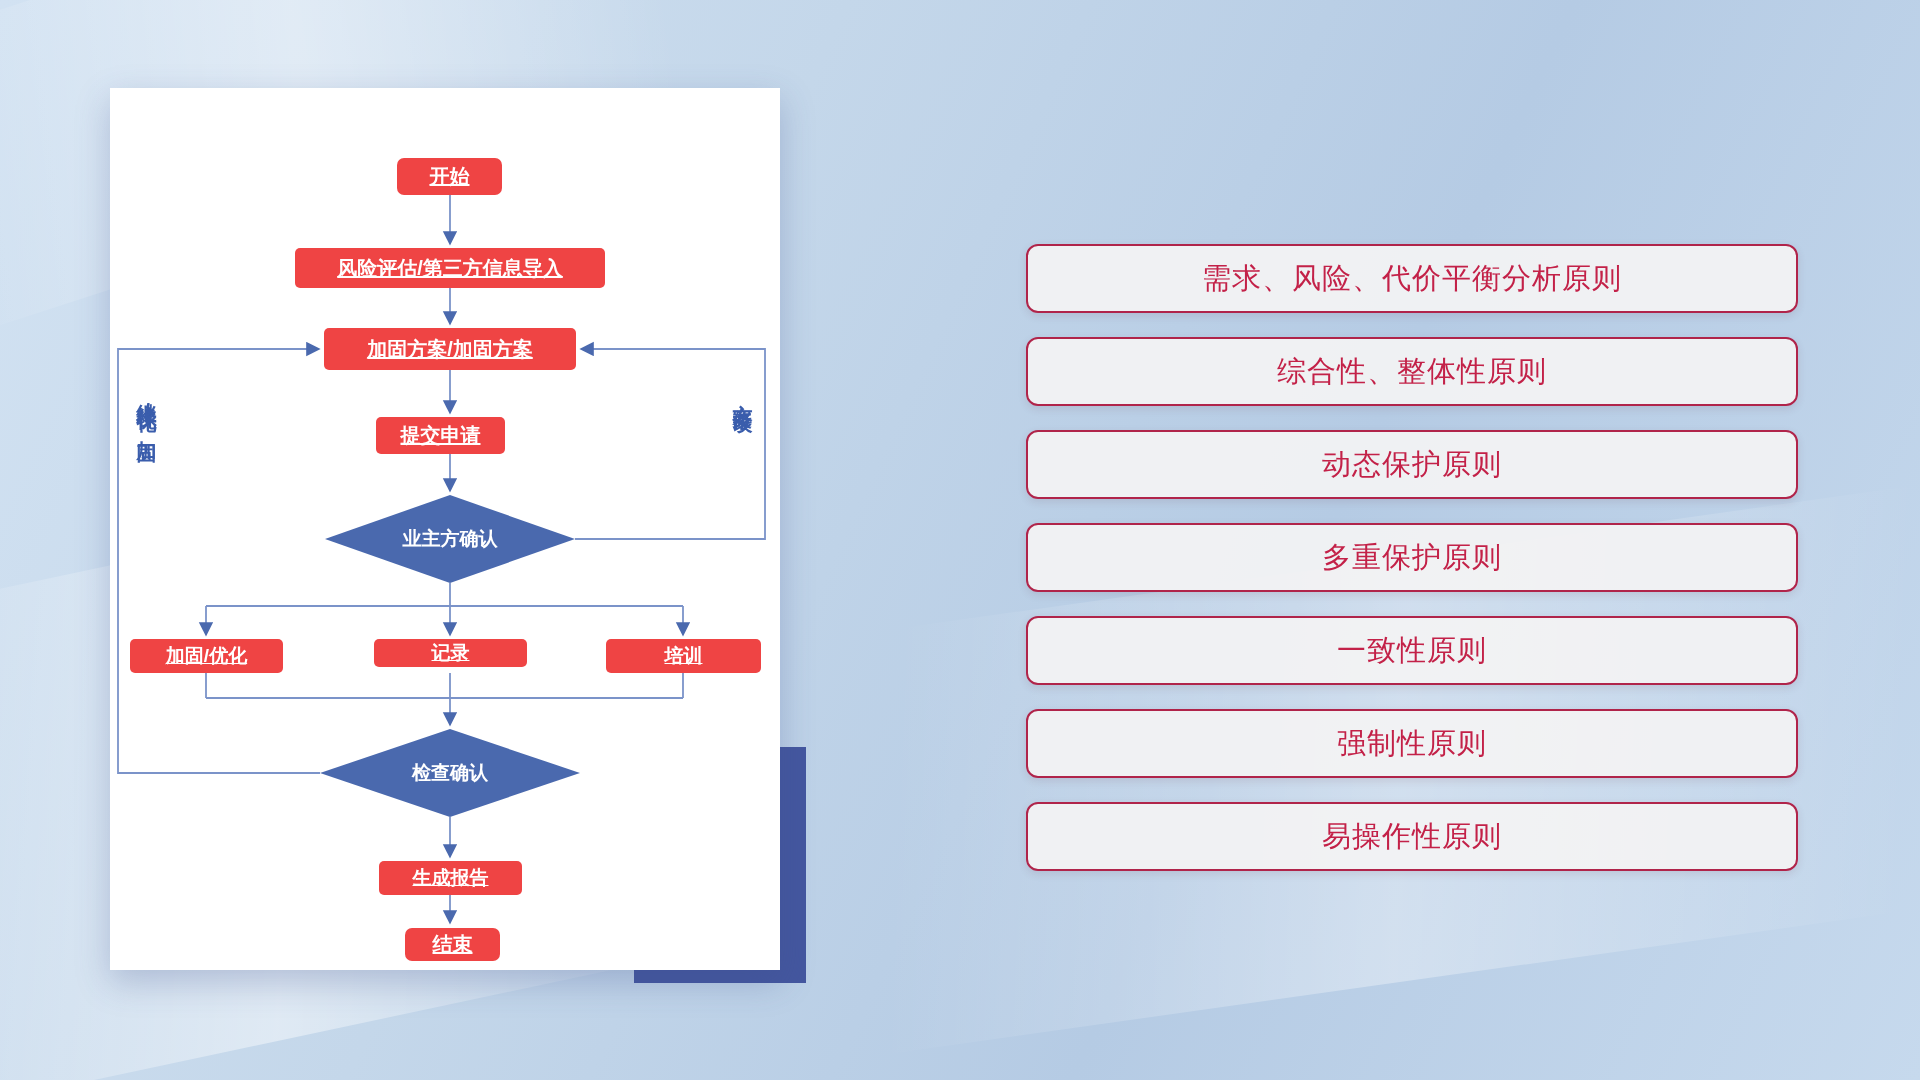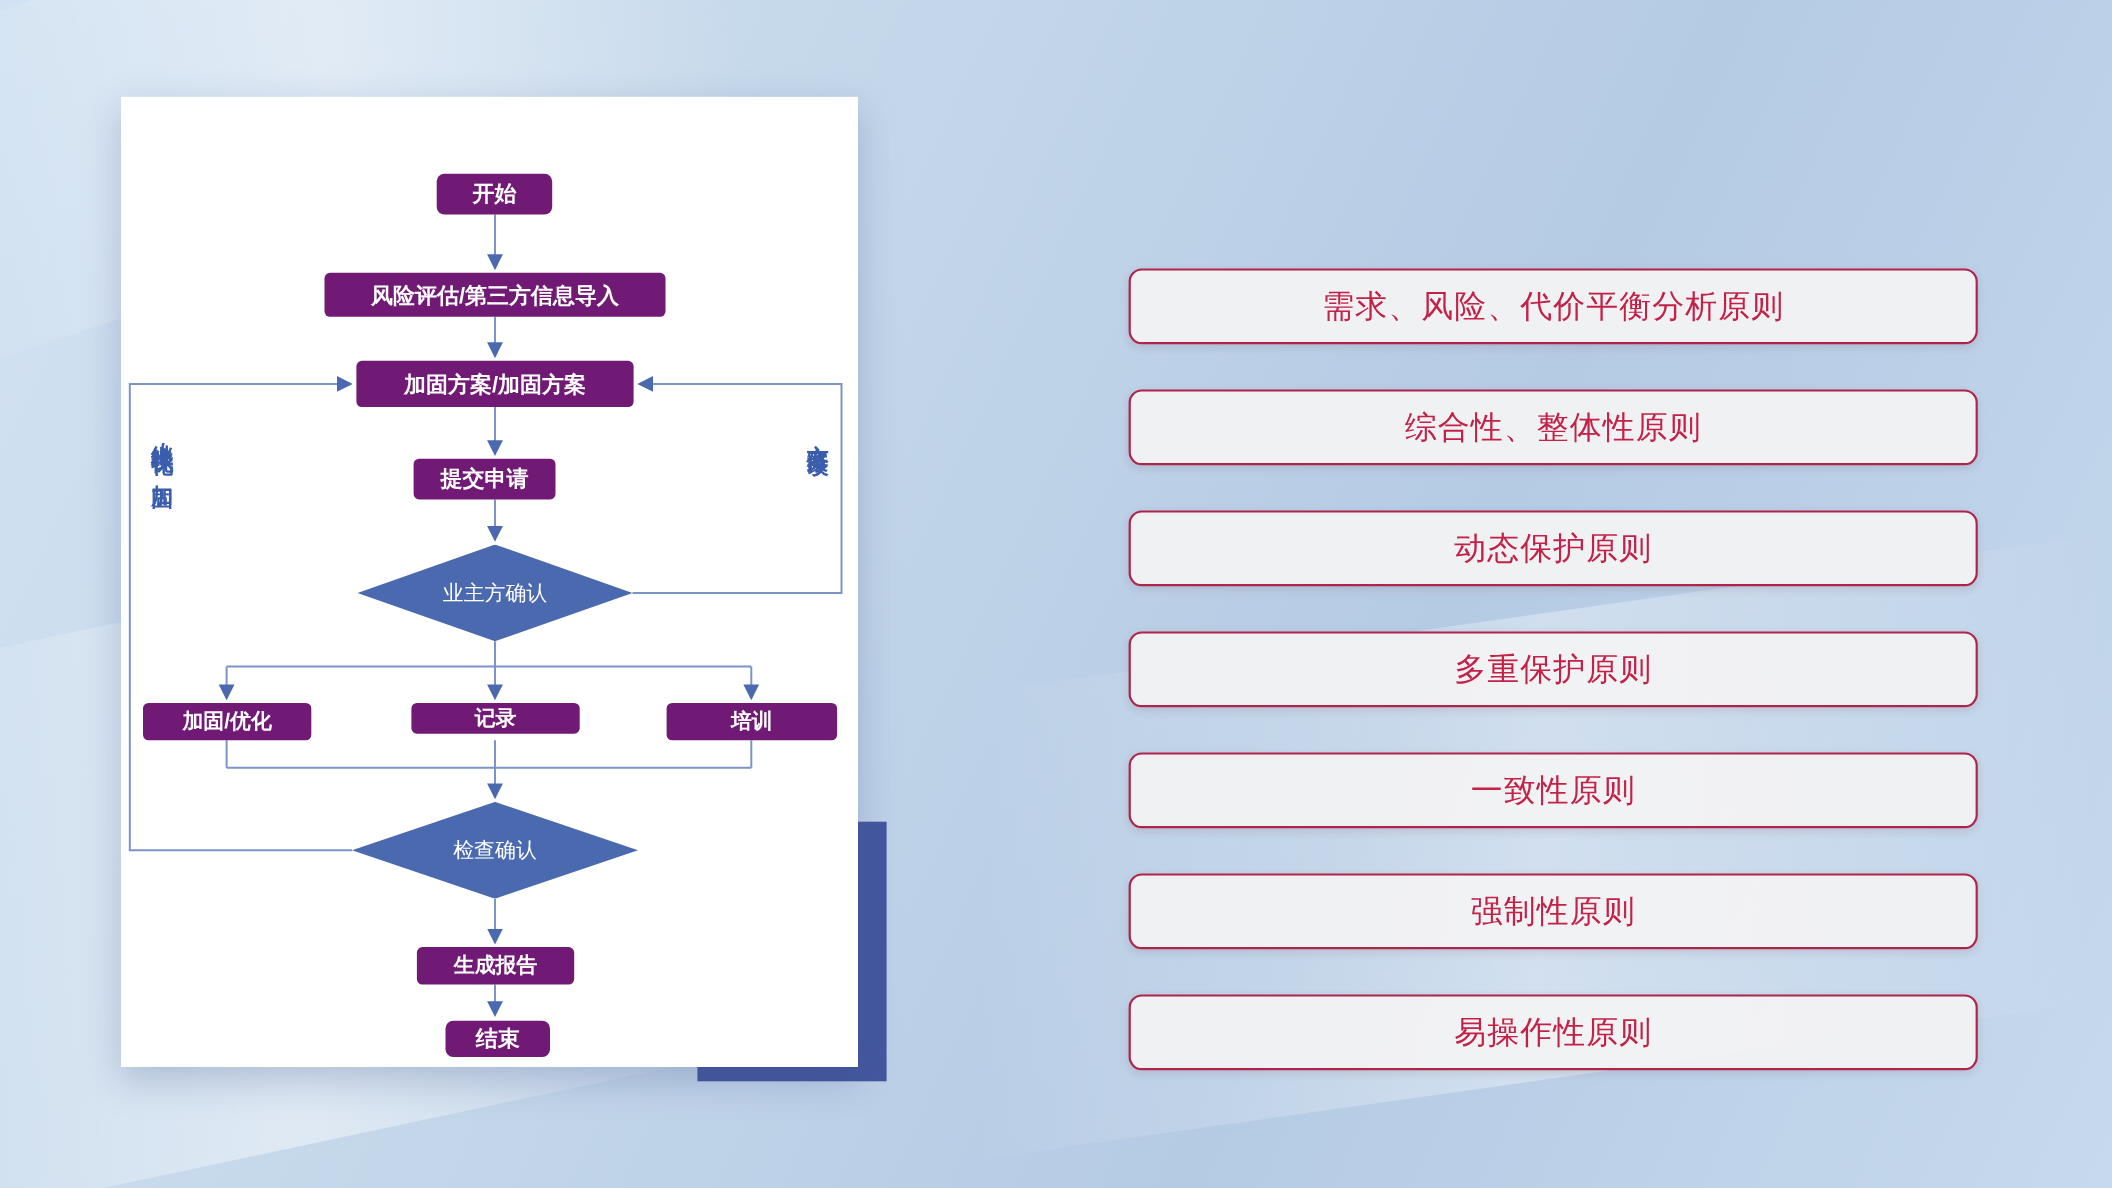--- a/index.html
+++ b/index.html
@@ -37,47 +37,47 @@
   .flow-card{
     position:absolute; left:110px; top:88px; width:670px; height:882px;
     background:#ffffff;
     box-shadow:0 12px 32px rgba(60,80,140,0.28);
   }
   .flow-lines{ position:absolute; left:0; top:0; }
   .ln{ fill:none; stroke:#7b93c9; stroke-width:1.8; }
 
   .node{
     position:absolute; display:flex; align-items:center; justify-content:center;
-    background:#701a75; color:#ffffff; font-weight:bold; text-align:center;
+    background:#ef4444; color:#ffffff; font-weight:bold; text-align:center;text-decoration:underline;
   }
   .pill{ border-radius:7px; font-size:20px; }
   .rect{ border-radius:5px; font-size:20px;text-align:right; }
   .rect.small{ font-size:19px; }
   .diamond{
     position:absolute; background:#4a69ae;
     clip-path:polygon(50% 0,100% 50%,50% 100%,0 50%);
     display:flex; align-items:center; justify-content:center;
-    color:#ffffff; font-weight:normal; font-size:19px;
+    color:#ffffff; font-weight:bold; font-size:19px;
   }
   .vlabel{
     position:absolute; writing-mode:vertical-lr; text-orientation:upright;
     color:#3a5dac; font-weight:bold; font-size:20px; letter-spacing:3px;
   }
 
   
   .panel-title{
     position:absolute; left:1026px; top:108px; width:772px;
     text-align:center; font-size:40px; font-weight:bold; color:#2b53a6;
     letter-spacing:2px;
   }
   .principles{
     position:absolute; left:1026px; top:244px; width:772px;
   }
   .principle{
-    width:772px; height:69px; margin-bottom:41px;
+    width:772px; height:69px; margin-bottom:24px;
     background:rgba(242,242,243,0.95);
     border:2px solid #b0244a; border-radius:12px;
     display:flex; align-items:center; justify-content:center;
     box-shadow:0 3px 8px rgba(90,40,60,0.12);
   }
   .principle span{
     color:#c32148; font-size:29px; font-weight:500; letter-spacing:1px;
   }
 </style>
 </head>

